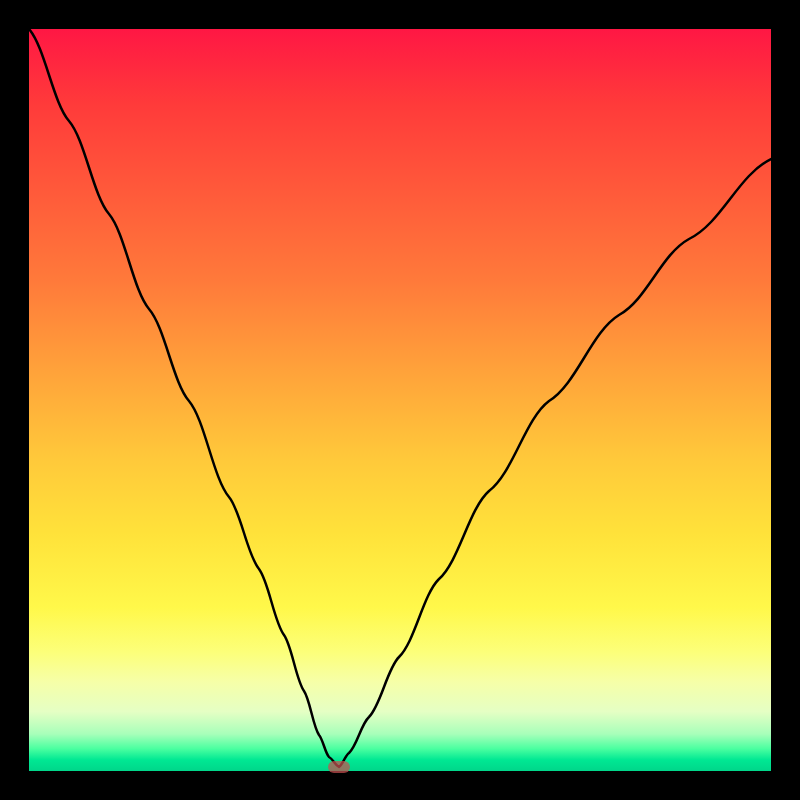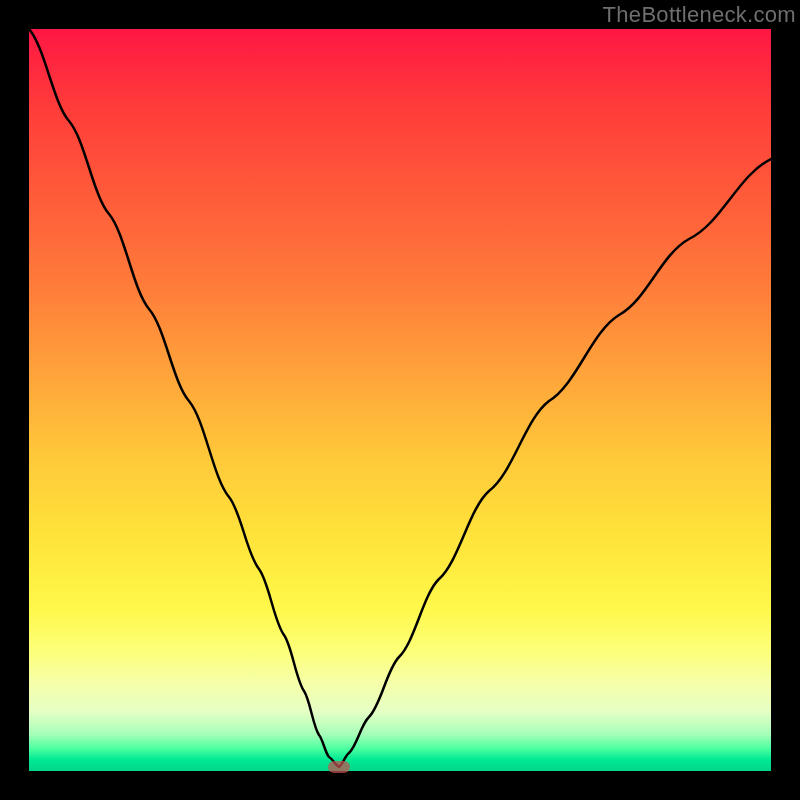--- a/index.html
+++ b/index.html
@@ -74,14 +74,13 @@
 
   <div class="plot-area">
 
     <svg class="curve" width="742" height="742" viewBox="0 0 742 742">
       <path id="curve-path" fill="none" stroke="#000" stroke-width="2.5" stroke-linecap="round" stroke-linejoin="round" d="M 0 0 C 16 18.400000000000002, 24 73.60000000000001, 40 92 C 56 110.6, 64 166.4, 80 185 C 96 204, 104 261, 120 280 C 136 298.4, 144 353.6, 160 372 C 176 391.2, 184 448.8, 200 468 C 212 482.4, 218 525.6, 230 540 C 240 553.2, 245 592.8, 255 606 C 263 617.2, 267 650.8, 275 662 C 281 670.8, 284 697.2, 290 706 C 294 710.4, 296 723.6, 300 728 C 304 730, 306 736, 310 738 C 314 735.2, 316 726.8, 320 724 C 328 716.8, 332 695.2, 340 688 C 352 676, 358 640, 370 628 C 386 612.4, 394 565.6, 410 550 C 430 532.4, 440 479.6, 460 462 C 484 444, 496 390, 520 372 C 548 354.8, 562 303.2, 590 286 C 618 270.8, 632 225.2, 660 210 C 692.8 194, 709.2 146, 742 130"></path>
     </svg>
 
     <div id="marker" class="marker" style="left: 310px; top: 738px;"></div>
   </div>
 
-  <div class="watermark">TheBottleneck.com</div>
 </div>
 
 </body></html>

